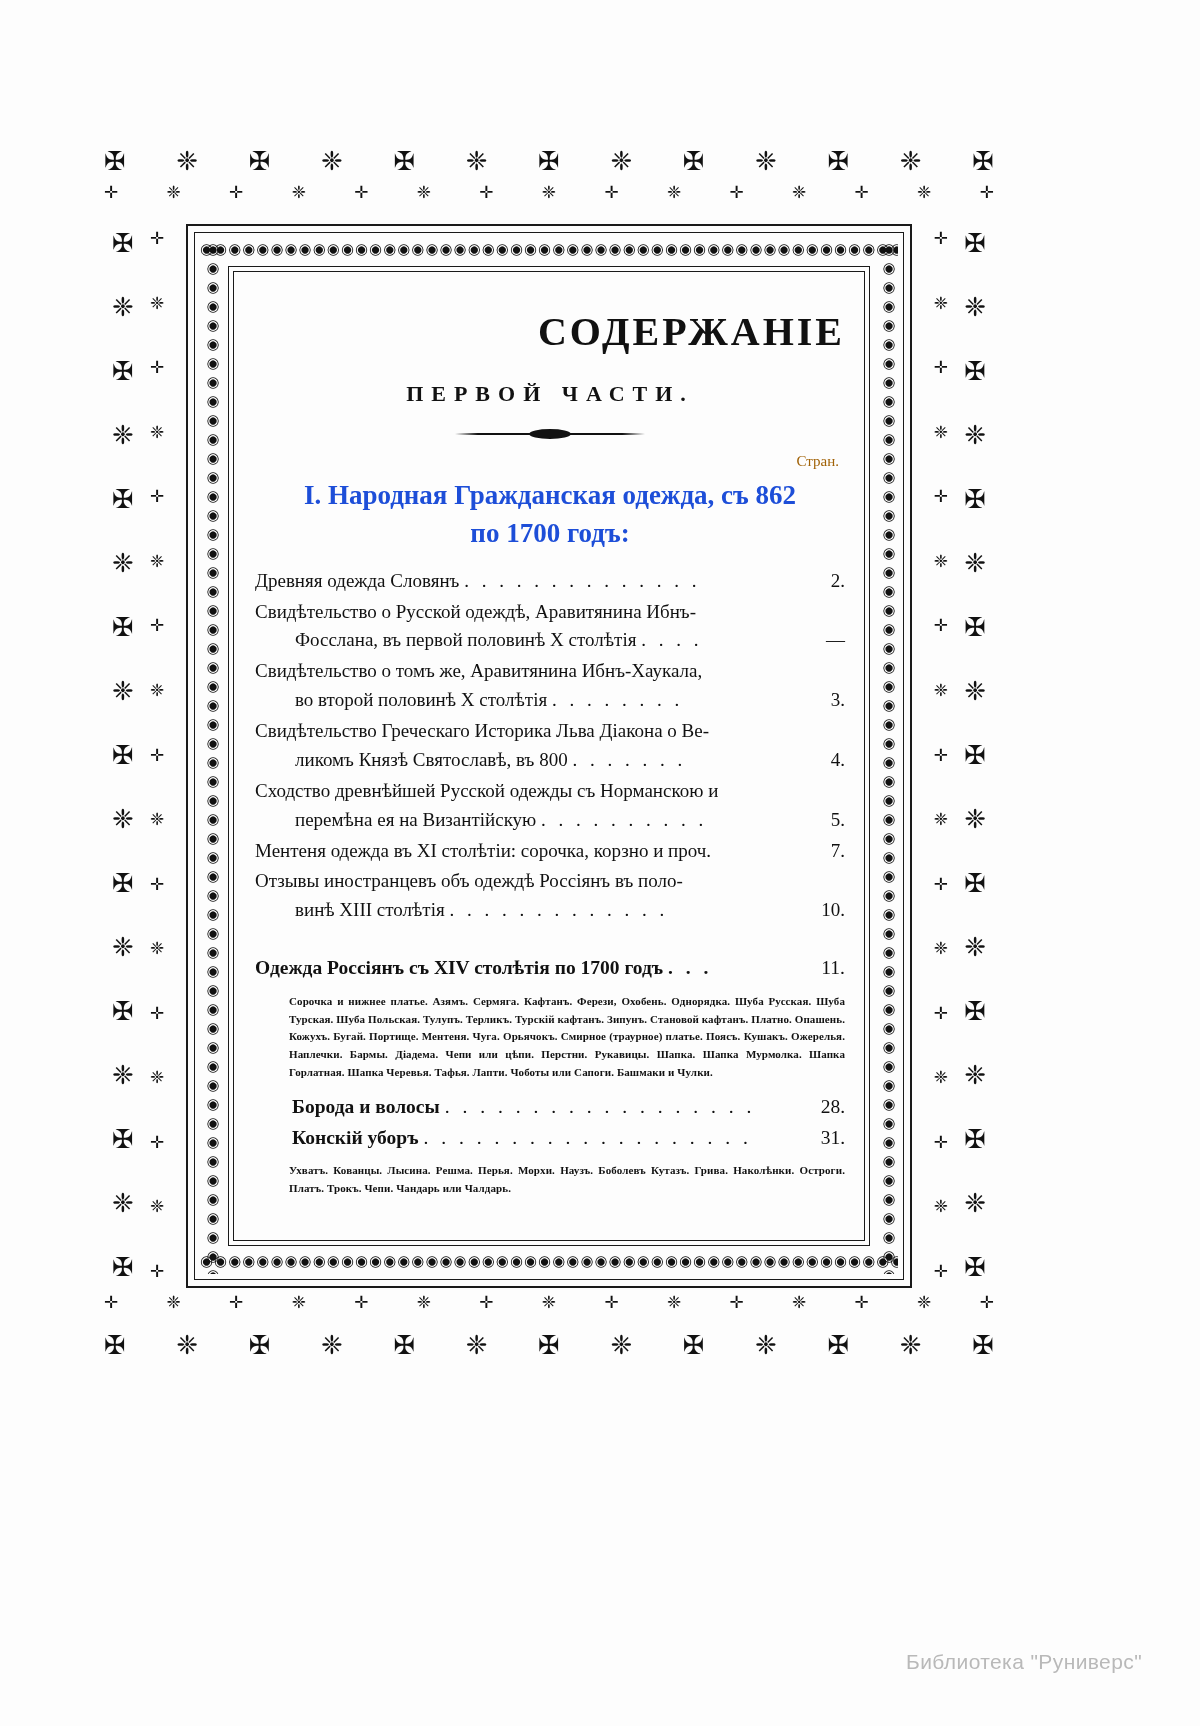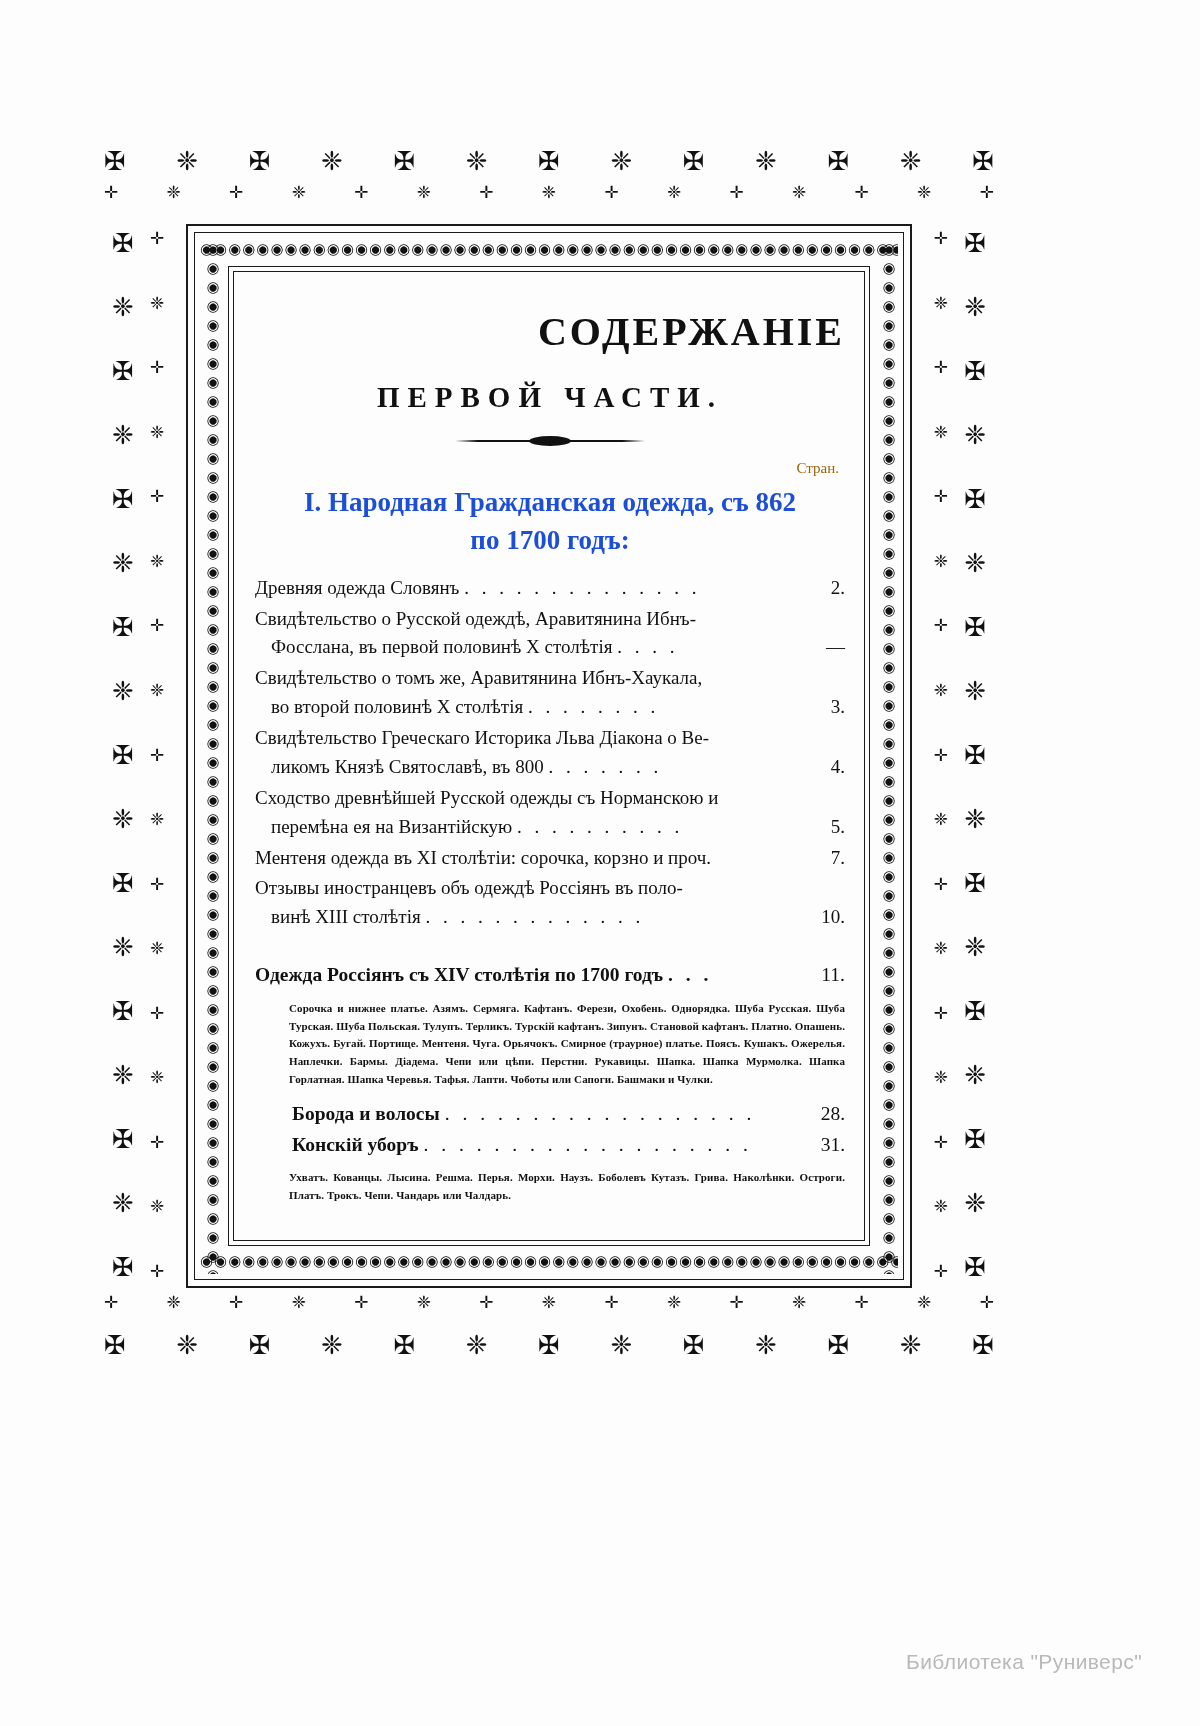--- a/index.html
+++ b/index.html
@@ -107,21 +107,21 @@
     font-weight: bold;
     font-size: 40px;
     letter-spacing: 3px;
     margin: 18px 0 0 0;
     color: #111;
   }
   .title-sub {
     text-align: center;
     font-family: "Liberation Serif", serif;
     font-weight: bold;
-    font-size: 29px;
+    font-size: 22px;
     letter-spacing: 8px;
     margin: 26px 0 0 0;
     color: #111;
   }
 
   .divider {
     margin: 22px auto 0 auto;
     width: 190px;
     height: 10px;
     position: relative;
@@ -164,21 +164,21 @@
 
   
   .entry {
     font-size: 19px;
     line-height: 1.52;
     margin: 0 0 2px 0;
     color: #111;
     text-align: justify;
   }
   .entry .ln1, .entry .ln2 { display: block; }
-  .entry .ln2 { margin-left: 16px; }
+  .entry .ln2 { margin-left: 40px; }
 
   .dotline {
     display: inline-block;
     letter-spacing: 4px;
     color: #111;
   }
   .pg {
     float: right;
     font-weight: normal;
   }

